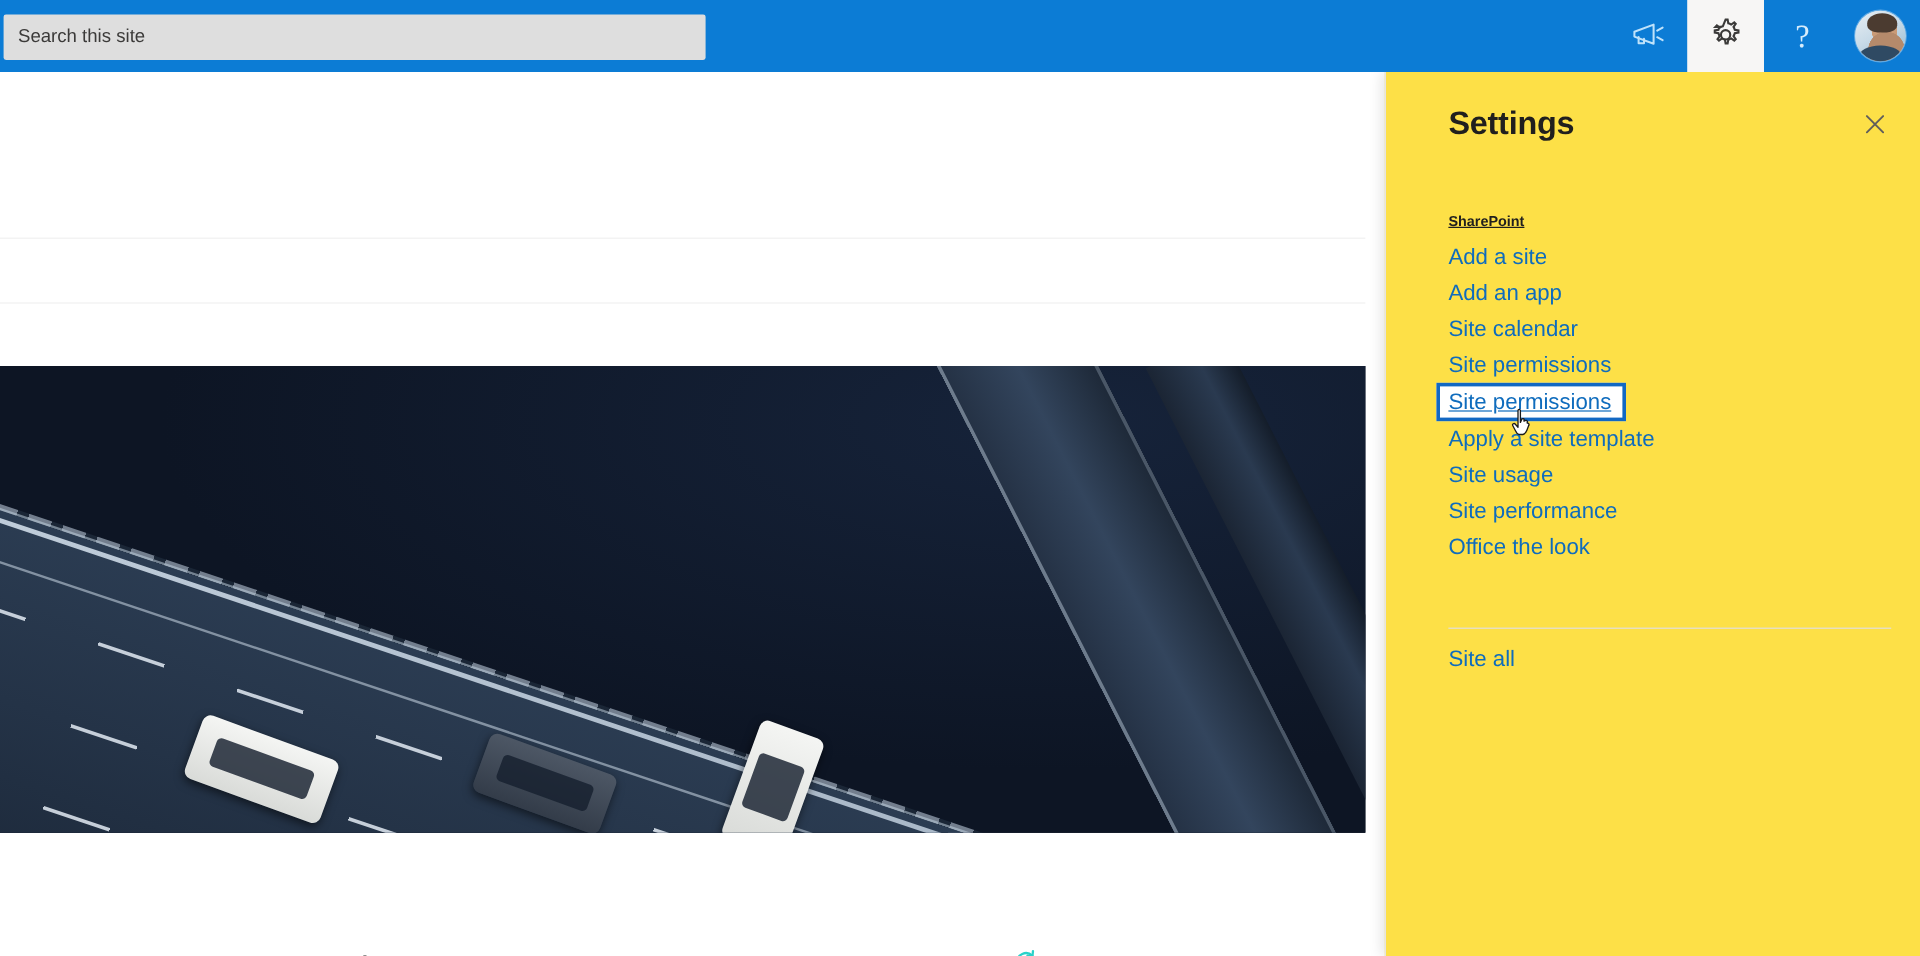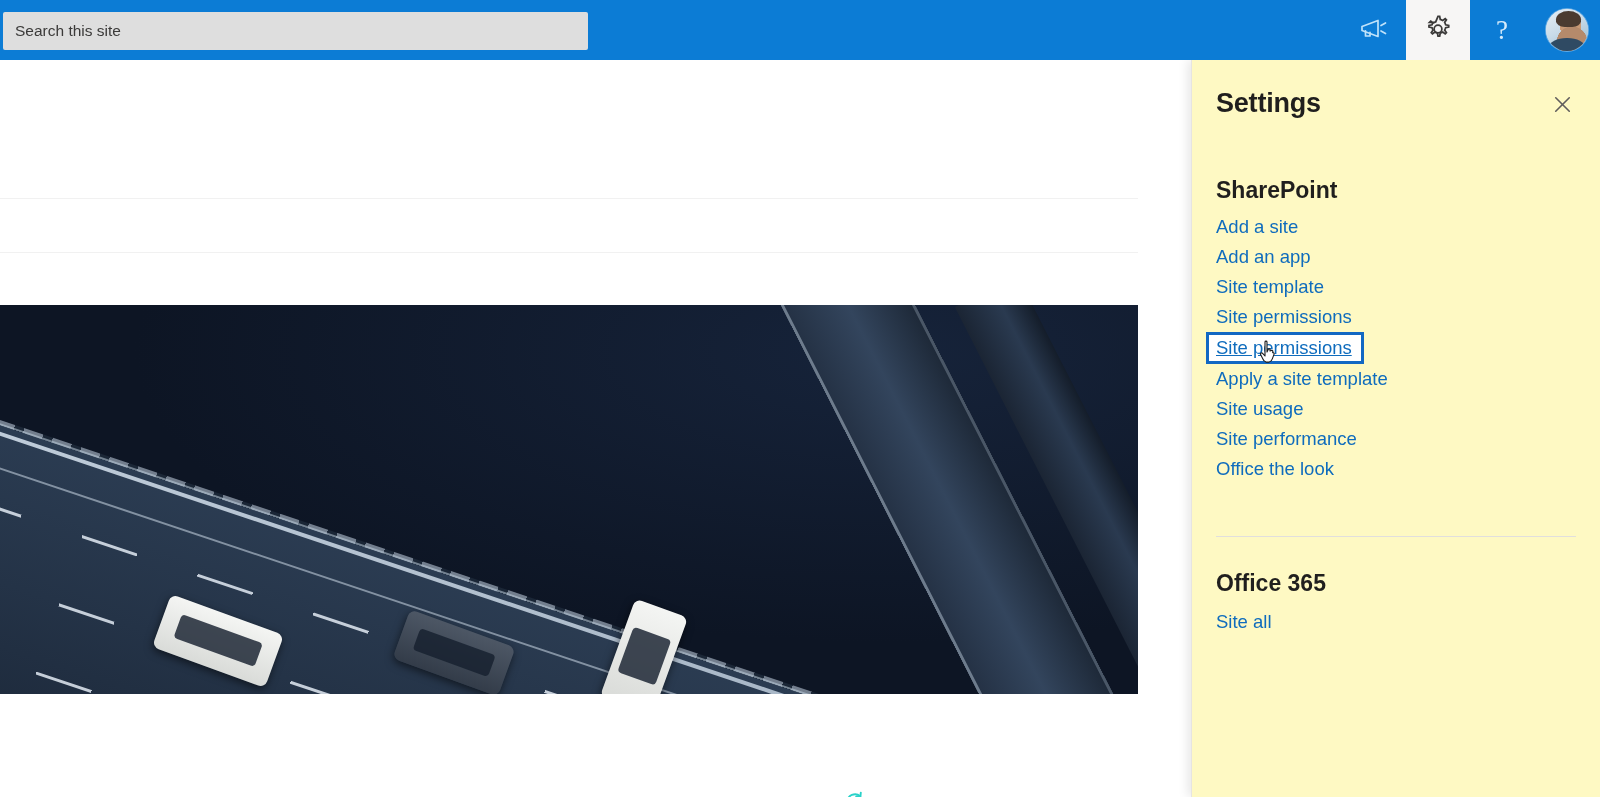--- a/index.html
+++ b/index.html
@@ -286,27 +286,28 @@
   .sync-label {
     font-size: 18px;
     color: #323130;
     white-space: nowrap;
   }
 
   
   .panel {
     position: absolute;
     right: 0; top: 60px;
-    width: 409px;
+    width: 446px;
     height: 737px;
-    background: #fef9c3;
+    background: #fde047;
     border-left: 1px solid #e6e4e2;
     box-shadow: -3px 0 10px rgba(0,0,0,.10);
     box-sizing: border-box;
     z-index: 30;
+    padding-left: 28px;
   }
   .panel-header {
     position: relative;
     height: 92px;
   }
   .panel-title {
     position: absolute;
     left: 24px; top: 28px;
     font-size: 27px;
     font-weight: bold;
@@ -320,24 +321,25 @@
     display: flex;
     align-items: center;
     justify-content: center;
     cursor: pointer;
     color: #605e5c;
   }
   .panel-body {
     padding: 0 24px;
   }
   .group-title {
-    font-size: 23px;
+    font-size: 12px;
     font-weight: bold;
     color: #201f1e;
     margin: 25px 0 8px 0;
+    text-decoration: underline;
   }
   .link-list {
     list-style: none;
     margin: 0; padding: 0;
   }
   .link-item {
     font-size: 18.5px;
     line-height: 30px;
     color: #0f6cbd;
     cursor: pointer;
@@ -499,32 +501,31 @@
       </div>
     </div>
 
     <div class="panel-body">
 
       <div class="group-title">SharePoint</div>
 
       <ul class="link-list">
         <li class="link-item">Add a site</li>
         <li class="link-item">Add an app</li>
-        <li class="link-item">Site template</li>
+        <li class="link-item">Site calendar</li>
         <li class="link-item">Site permissions</li>
         <li class="link-item focused">Site permissions</li>
         <li class="link-item">Apply a site template</li>
         <li class="link-item">Site usage</li>
         <li class="link-item">Site performance</li>
         <li class="link-item">Office the look</li>
       </ul>
 
       <div class="panel-divider"></div>
 
-      <div class="group-title office">Office 365</div>
 
       <div class="view-all">Site all</div>
 
     </div>
   </div>
 
   <div class="cursor">
     <svg width="22" height="30" viewBox="0 0 22 30">
       <path d="M7 2 C7 0.8 9 0.8 9 2 L9 12 L10.2 9.4 C10.7 8.3 12.4 8.9 12 10.1
                L12 11 L13.4 10.4 C14.5 10 15.3 11.5 14.6 12.3

